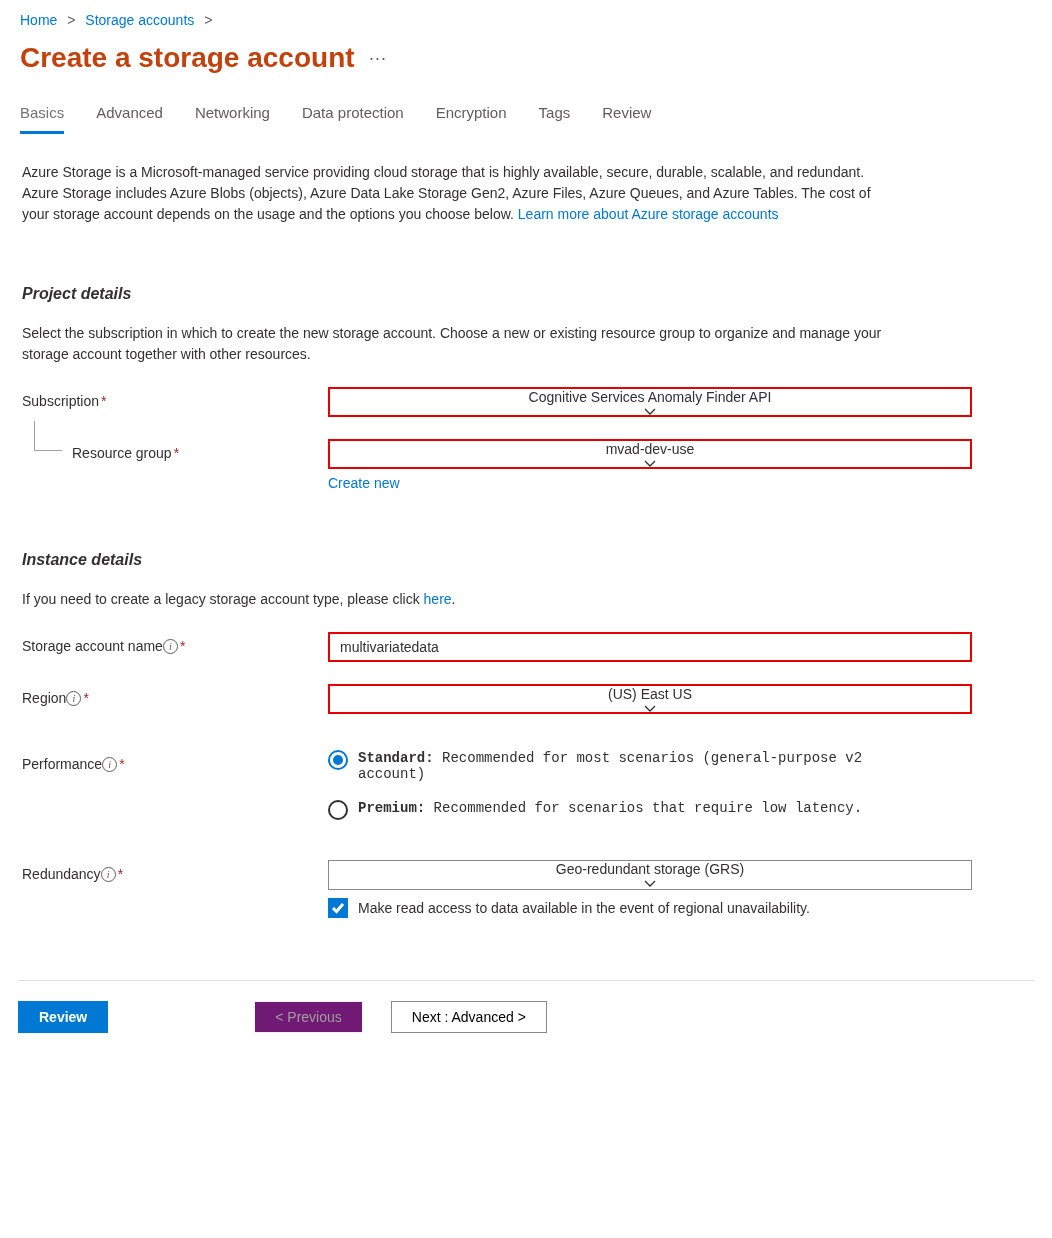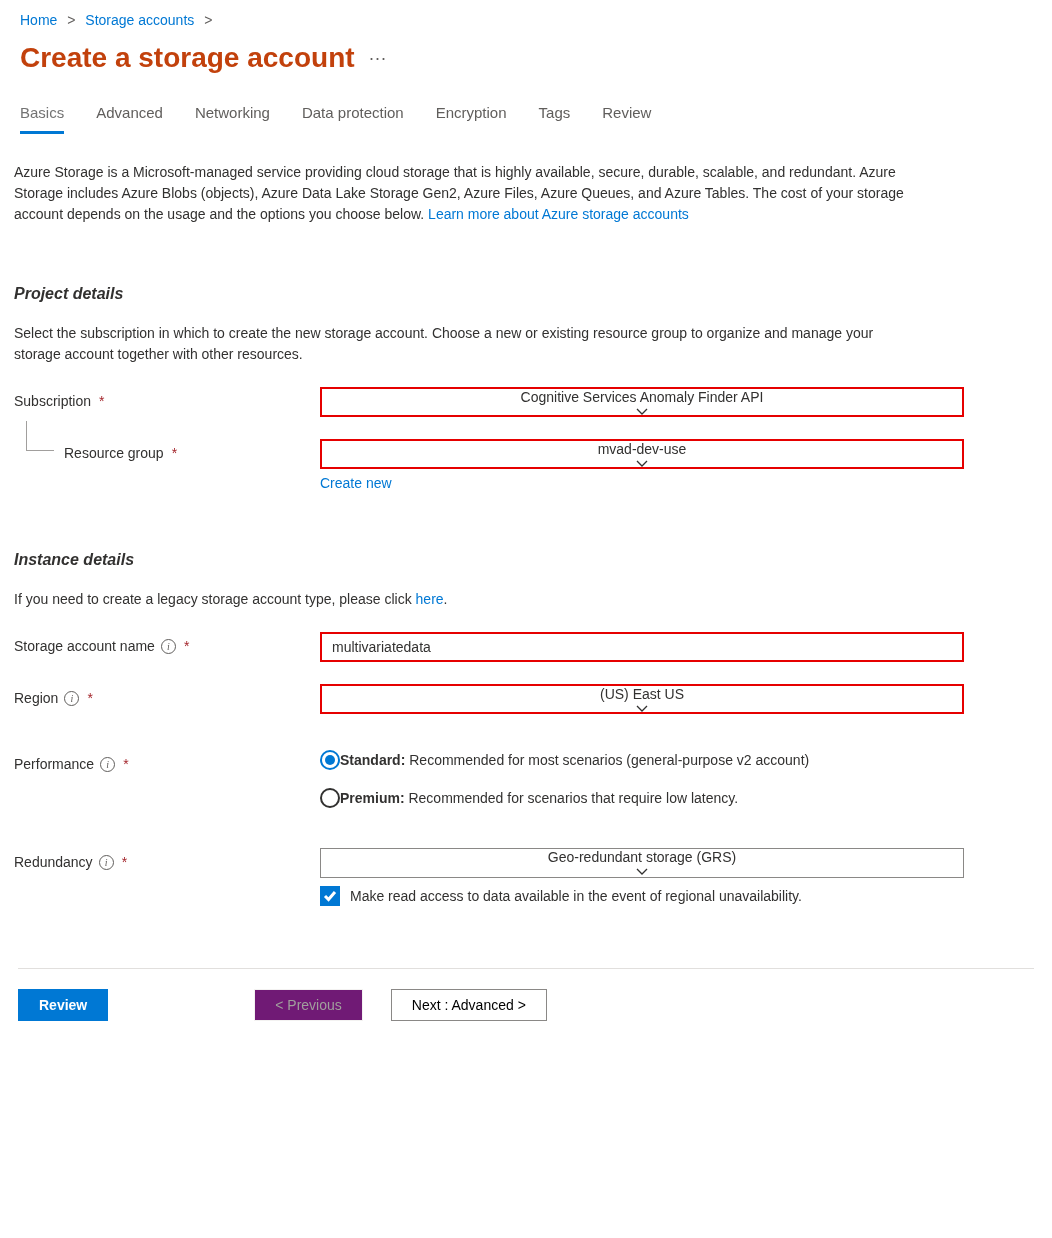--- a/index.html
+++ b/index.html
@@ -35,37 +35,36 @@
     font-size: 15px;
     color: #605e5c;
     cursor: pointer;
     border-bottom: 3px solid transparent;
   }
   .tab.active {
     color: #737373;
     font-weight: 400;
     border-bottom-color: #0078d4;
   }
-  .content { padding: 28px 14px 40px; max-width: 920px; }
+  .content { padding: 28px 22px 40px; max-width: 920px; }
   .intro { line-height: 1.5; color: #323130; }
   .link { color: #0078d4; text-decoration: none; }
   .section { margin-top: 60px; }
   .section-header { font-size: 16px; font-weight: 700; margin-bottom: 20px; font-style: italic; }
   .section-desc { line-height: 1.5; margin-bottom: 22px; }
   .form-row {
     display: flex;
     align-items: flex-start;
     margin-bottom: 22px;
   }
   .form-row .label-col {
     width: 306px;
     padding-top: 6px;
     display: flex;
     align-items: center;
-    gap: 6px;
     font-size: 14px;
     color: #323130;
   }
   .form-row .label-col.indented {
     padding-left: 50px;
     position: relative;
   }
   .tree-line {
     position: absolute;
     left: 12px;
@@ -103,23 +102,24 @@
     cursor: pointer;
     font-family: inherit;
     flex-direction: column;
   }
   .select-like.normal, .text-input.normal { border: 1px solid #8a8886; }
   .select-like .chev svg { width: 12px; height: 12px; }
   .text-input { cursor: text; }
   .sublink { margin-top: 6px; }
   .radio-row {
     display: flex;
-    align-items: center;
+    gap: 10px;
     margin-bottom: 18px;
     font-size: 14px;
+    font-family: Liberation Mono, monospace;
   }
   .radio {
     width: 20px; height: 20px;
     border: 2px solid #323130;
     border-radius: 50%;
     display: inline-flex;
     align-items: center;
     justify-content: center;
     flex: 0 0 20px;
   }

